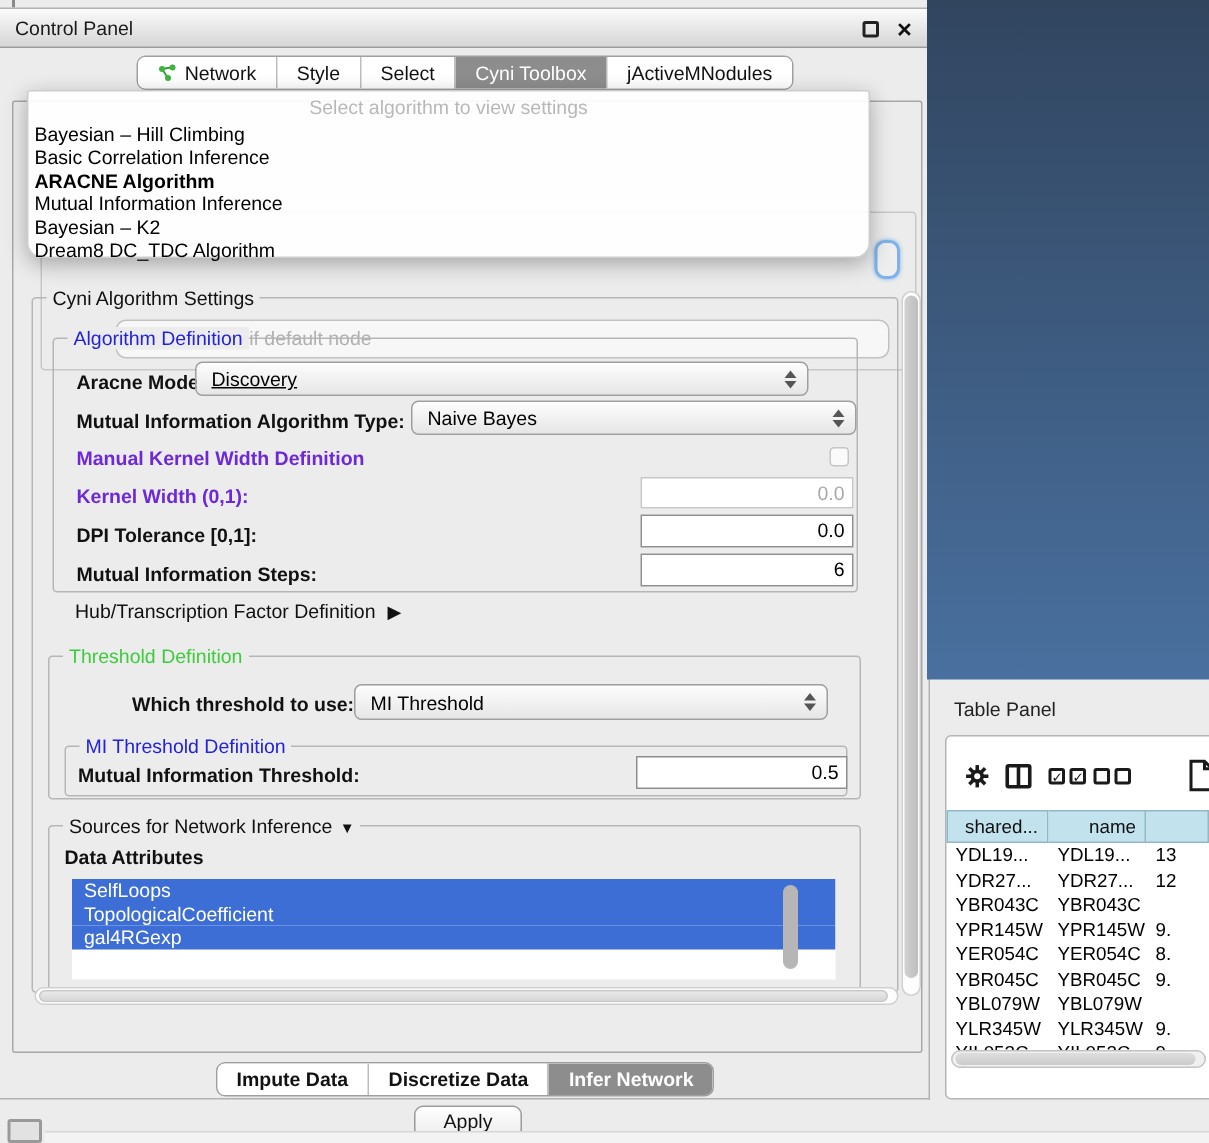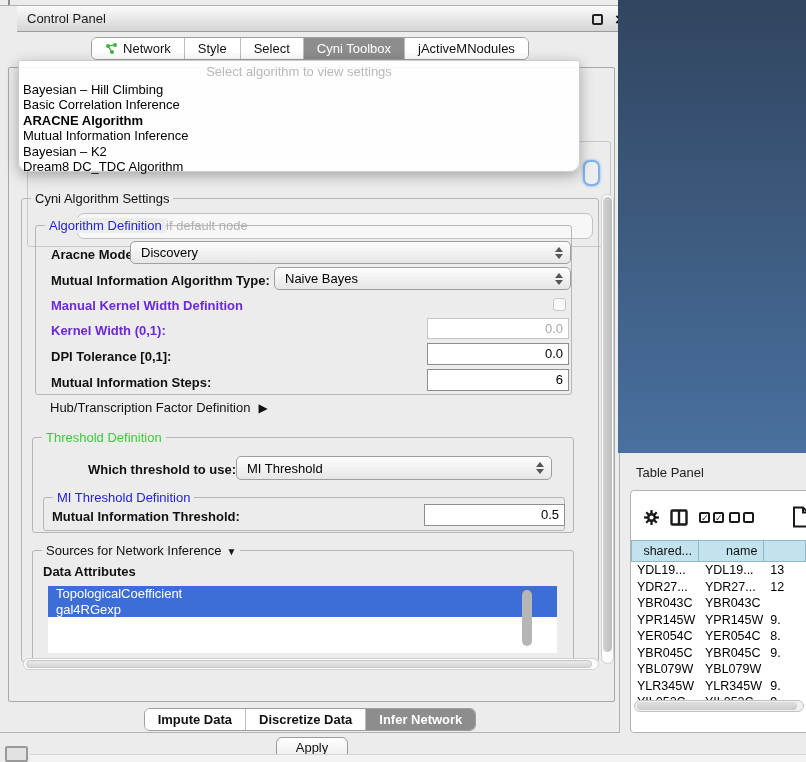--- a/index.html
+++ b/index.html
@@ -1,21 +1,21 @@
 <!DOCTYPE html>
 <html><head>
 <meta charset="utf-8">
 <style>
   html,body{width:806px;height:762px;margin:0;overflow:hidden;background:#ececec;
     font-family:"Liberation Sans","DejaVu Sans",sans-serif;-webkit-font-smoothing:antialiased;}
   *{box-sizing:border-box;}
   
   #cp-window{position:absolute;left:0;top:5px;width:620px;height:728px;background:#ececec;
     border:1px solid #b2b2b2;border-left:none;}
-  #cp-titlebar{position:absolute;left:17px;top:0;width:100%;height:26px;
+  #cp-titlebar{position:absolute;left:0;top:0;width:100%;height:26px;
     background:linear-gradient(#fbfbfb,#d5d5d5);border-bottom:1px solid #9c9c9c;}
   #cp-title{position:absolute;left:10px;top:0;line-height:26px;font-size:13px;color:#1a1a1a;}
   #cp-float{position:absolute;right:33px;top:8px;width:11px;height:11px;border:2px solid #222;border-radius:2px;}
   #cp-close{position:absolute;right:11px;top:1px;font-size:17px;font-weight:bold;color:#111;line-height:26px;}
   
   .segwrap{position:absolute;width:620px;display:flex;justify-content:center;}
   .seg{display:inline-flex;border:1px solid #9f9f9f;border-radius:6px;background:#fff;overflow:hidden;height:23px;font-size:13px;}
   .seg .s{padding:0 13px;display:flex;align-items:center;gap:5px;border-left:1px solid #bdbdbd;color:#111;background:#fff;white-space:nowrap;}
   .seg .s:first-child{border-left:none;}
   .seg .s.sel{background:#8d8d8d;color:#fff;}
@@ -130,21 +130,21 @@
     <div id="ghost-box"></div>
     <div id="focus-ring"></div>
     <div id="ghost-combo">gal filtered.sif default node</div>
 
     <div class="groupbox" style="left:12px;top:130px;width:578px;height:464px;">
       <span class="gb-label">Cyni Algorithm Settings</span>
 
       <div class="groupbox" style="left:13px;top:26px;width:537px;height:170px;">
         <span class="gb-label blue">Algorithm Definition</span>
         <span class="lbl" style="left:15px;top:21px;">Aracne Mode:</span>
-        <div class="combo" style="left:94px;top:15px;width:441px;height:23px;">
+        <div class="combo" style="left:94px;top:15px;width:409px;height:23px;text-decoration:underline;">
           <span>Discovery</span>
           <span class="arr">
               <span class="up"></span>
               <span class="dn"></span>
             </span>
         </div>
         <span class="lbl" style="left:15px;top:47px;">Mutual Information Algorithm Type:</span>
         <div class="combo" style="left:238px;top:41px;width:297px;height:23px;">
           <span>Naive Bayes</span>
           <span class="arr">
@@ -180,20 +180,21 @@
           <span class="gb-label blue">MI Threshold Definition</span>
           <span class="lbl" style="left:8px;top:11px;">Mutual Information Threshold:</span>
           <div class="field" style="left:380px;top:6px;width:141px;height:22px;line-height:20px;padding-left:36px;">0.5</div>
         </div>
       </div>
 
       <div class="groupbox" style="left:10px;top:351px;width:542px;height:111px;">
         <span class="gb-label"><span>Sources for Network Inference</span><span class="tri-d">▼</span></span>
         <span class="lbl" style="left:10px;top:13px;">Data Attributes</span>
         <div id="attr-list" style="left:15px;top:35px;width:509px;height:67px;">
+            <div class="attr-item">SelfLoops</div>
             <div class="attr-item">TopologicalCoefficient</div>
             <div class="attr-item">gal4RGexp</div>
           </div>
         <div id="attr-thumb" style="left:489px;top:39px;"></div>
       </div>
     </div>
 
     <div class="sbar" style="left:592px;top:126px;width:13px;height:470px;">
       <div class="sthumb" style="left:1px;top:2px;width:9px;height:455px;"></div>
     </div>

